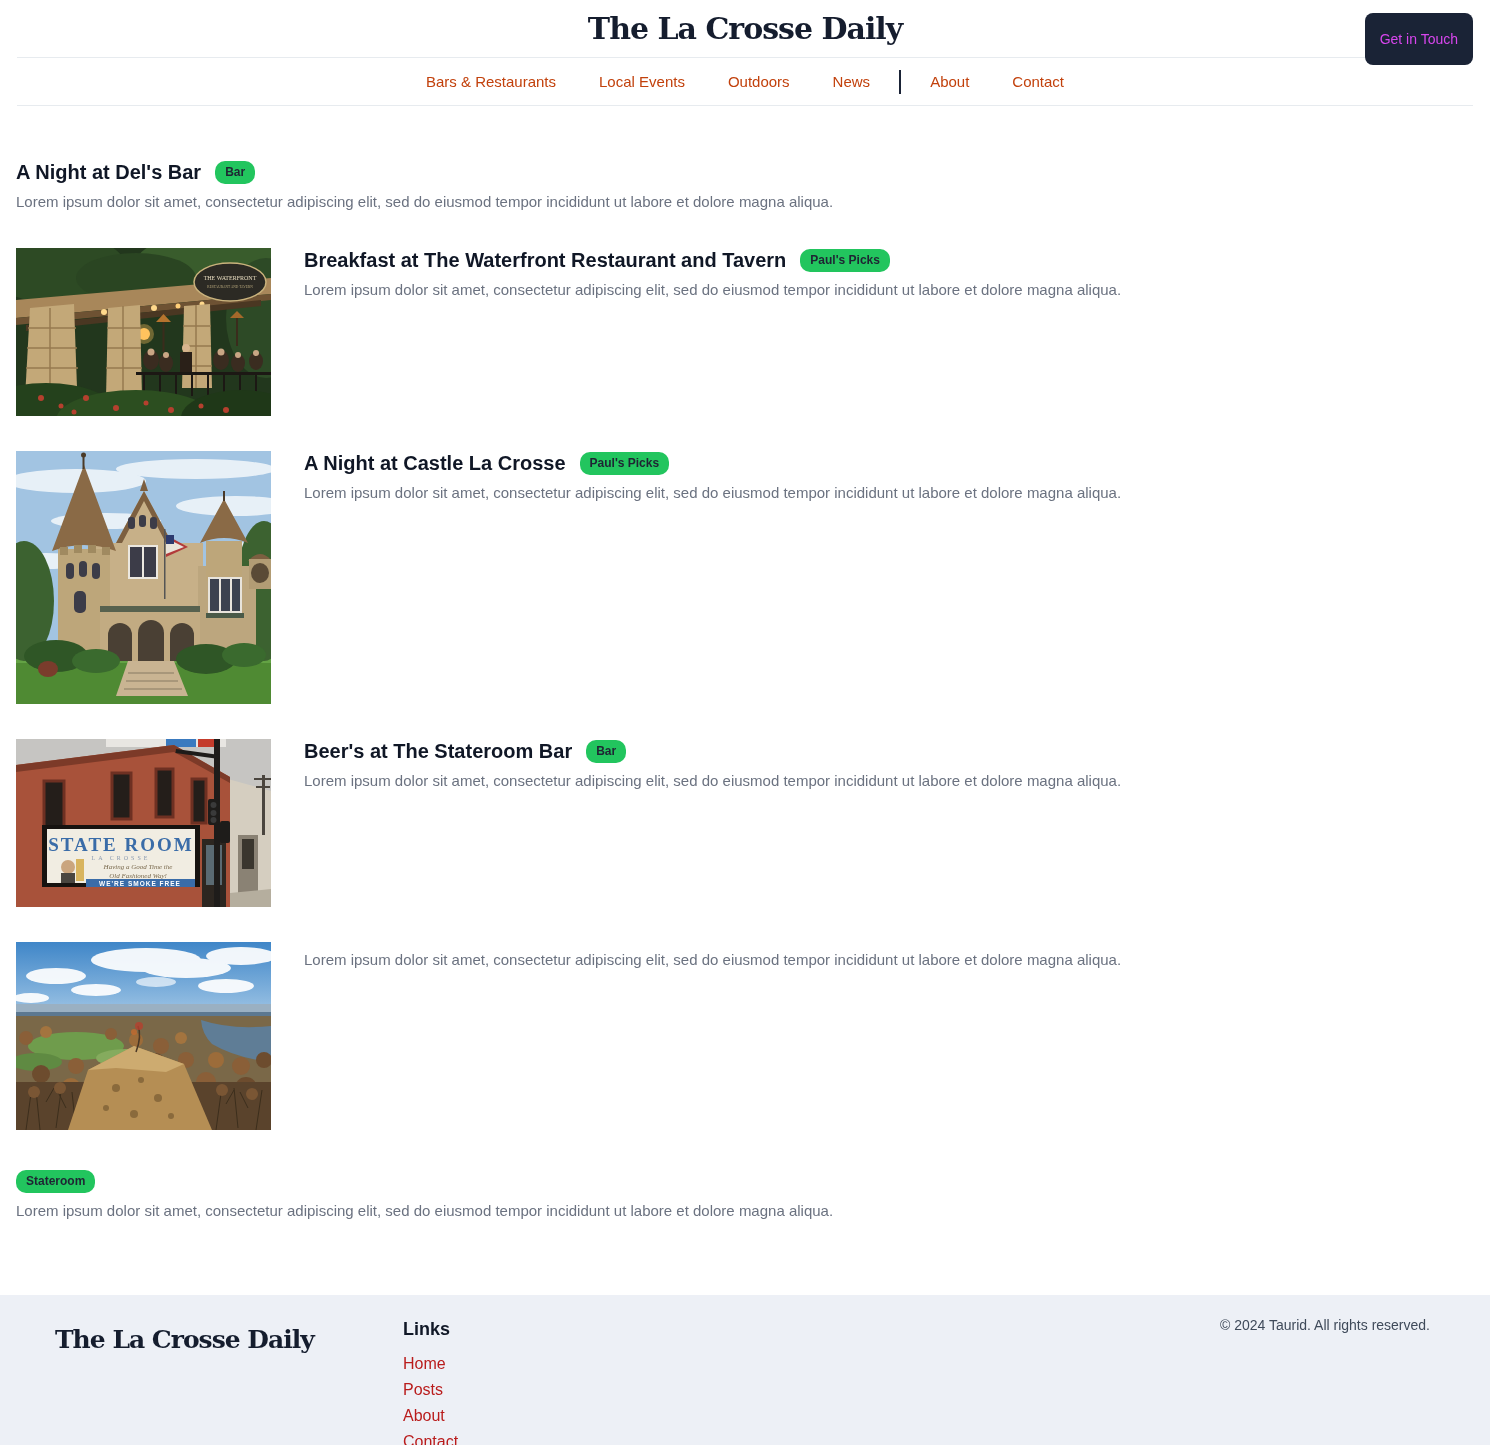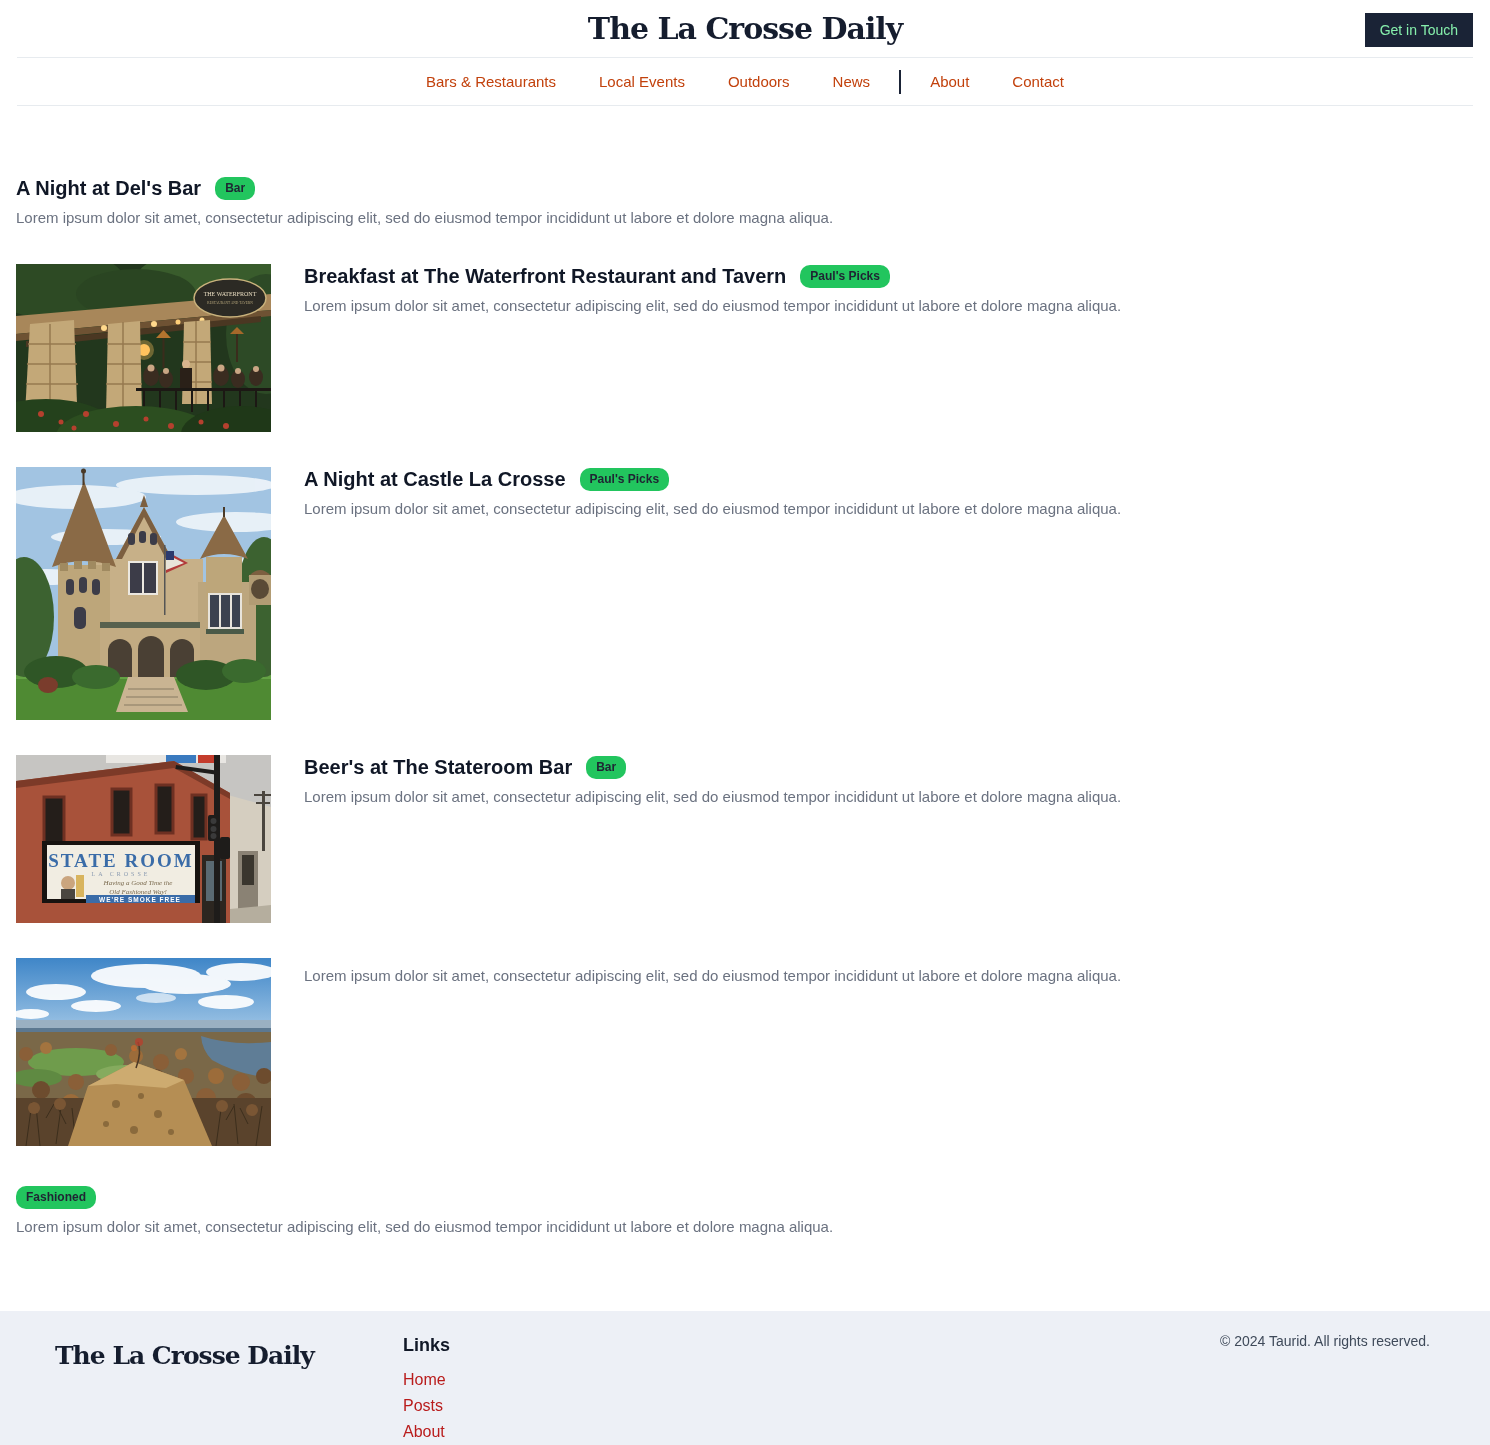--- a/index.html
+++ b/index.html
@@ -3,31 +3,31 @@
 <meta charset="utf-8">
 <style>
   * { margin: 0; padding: 0; box-sizing: border-box; }
   html, body { background: #ffffff; font-family: "Liberation Sans", sans-serif; color: #111827; }
   body { width: 1490px; min-height: 1445px; margin: 0 auto; }
 
   
   .site-header { position: relative; height: 57px; display: flex; align-items: center; justify-content: center; }
   .header-rule { border-bottom: 1px solid #e7ebef; margin: 0 17px; }
   .logo { font-family: "DejaVu Serif", serif; font-weight: 700; font-size: 30px; letter-spacing: -1px; color: #151d2e; cursor: pointer; }
-  .cta-button { position: absolute; right: 17px; top: 13px; background: #1a2336; color: #86efac; border: none; border-radius: 0; font-family: "Liberation Sans", sans-serif; font-size: 14px; padding: 9px 15px; cursor: pointer; }
+  .cta-button { position: absolute; right: 17px; top: 13px; background: #1a2336; color: #d946ef; border: none; border-radius: 8px; font-family: "Liberation Sans", sans-serif; font-size: 14px; padding: 18px 15px; cursor: pointer; }
 
   
   .site-nav { height: 47px; display: flex; align-items: center; justify-content: center; gap: 43px; }
   .nav-rule { border-bottom: 1px solid #e7ebef; margin: 0 17px; }
   .nav-link { font-size: 15px; color: #c2410c; text-decoration: none; cursor: pointer; white-space: nowrap; }
   .nav-divider { width: 2px; height: 24px; background: #1a2336; margin: 0 -14px; }
 
   
   main { padding: 54px 16px 73px 16px; }
-  .post { margin-top: 16px; }
+  .post { margin-top: 0; }
   .post + .post { margin-top: 35px; }
   .post.last { margin-top: 40px; }
   .post.with-image { display: flex; gap: 33px; }
   .post-image { flex: 0 0 255px; overflow: hidden; background: #ccc; cursor: pointer; }
   .post-image svg { display: block; }
   .title-row { display: flex; align-items: center; gap: 14px; }
   .post-title { font-size: 20px; line-height: 24px; font-weight: 700; color: #101726; cursor: pointer; }
   .badge { background: #22c55e; color: #1f2433; font-size: 12px; font-weight: 700; line-height: 12px; padding: 5px 10px 6px; border-radius: 10px; white-space: nowrap; cursor: pointer; }
   .excerpt { margin-top: 7px; font-size: 15px; line-height: 22px; color: #6b7280; }
 
@@ -403,21 +403,21 @@
           <circle cx="118" cy="90" r="3" fill="#c46a2e" opacity="0.8"></circle>
       </svg>
     </div>
     <div class="post-body">
       <p class="excerpt">Lorem ipsum dolor sit amet, consectetur adipiscing elit, sed do eiusmod tempor incididunt ut labore et dolore magna aliqua.</p>
     </div>
   </article>
 
   <article class="post last">
     <div class="title-row">
-      <span class="badge">Fashioned</span>
+      <span class="badge">Stateroom</span>
     </div>
     <p class="excerpt">Lorem ipsum dolor sit amet, consectetur adipiscing elit, sed do eiusmod tempor incididunt ut labore et dolore magna aliqua.</p>
   </article>
 
 </main>
 
 <footer class="site-footer">
   <div class="footer-logo">The La Crosse Daily</div>
   <div class="footer-links-block">
     <div class="footer-links-title">Links</div>

